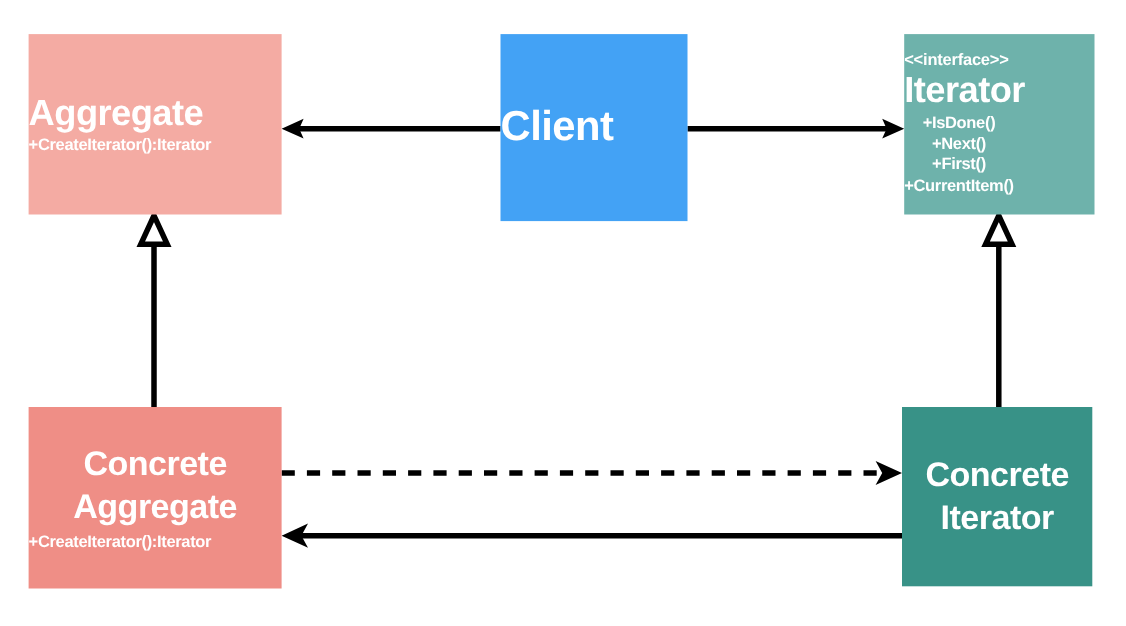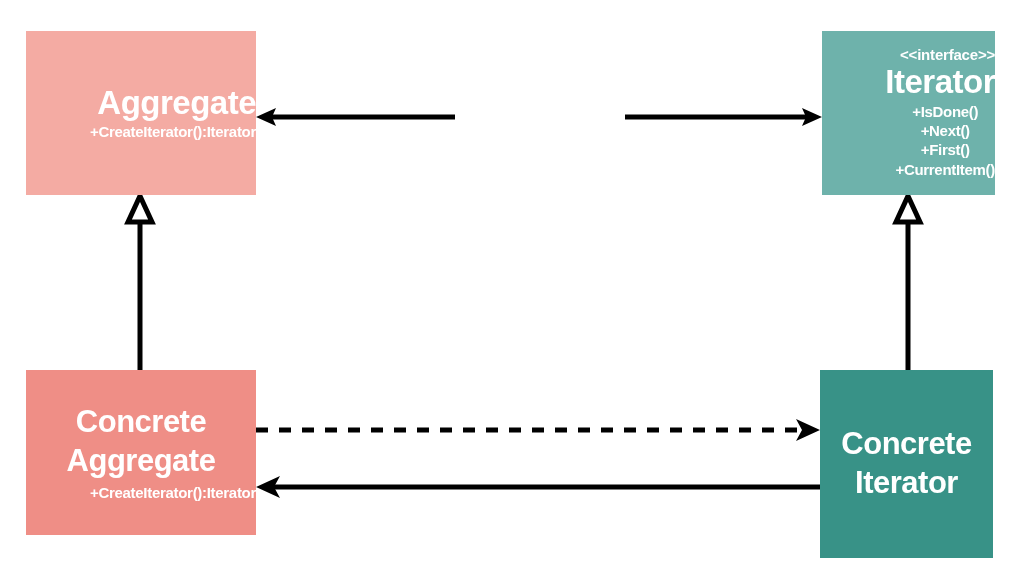--- a/index.html
+++ b/index.html
@@ -24,21 +24,21 @@
     top: 0;
     width: 1024px;
     height: 569px;
     pointer-events: none;
   }
   .uml-box {
     position: absolute;
     box-sizing: border-box;
     display: flex;
     flex-direction: column;
-    align-items: flex-end;
+    align-items: flex-start;
     justify-content: center;
     color: #ffffff;
     text-align: center;
     line-height: 1.08;
     z-index: 2;
   }
   .box-stereotype {
     font-size: 15px;
     font-weight: bold;
     letter-spacing: -0.2px;
@@ -64,21 +64,21 @@
     line-height: 1.28;
     white-space: nowrap;
   }
 
   
   #box-aggregate          { left: 26px;  top: 31px;  width: 230px; height: 164px; }
   #box-client             { left: 455px; top: 31px;  width: 170px; height: 170px;
                             justify-content: center; }
   #box-iterator           { left: 822px; top: 31px;  width: 173px; height: 164px; }
   #box-concrete-aggregate { left: 26px;  top: 370px; width: 230px; height: 165px; }
-  #box-concrete-iterator  { left: 820px; top: 370px; width: 173px; height: 188px; }
+  #box-concrete-iterator  { left: 820px; top: 370px; width: 173px; height: 163px; }
 
   #box-client .box-title { font-size: 38px; }
 </style>
 </head>
 <body>
 
 <div id="diagram-canvas">
 
   <svg id="edge-layer" viewBox="0 0 1024 569" width="1024" height="569">
     <defs>
@@ -121,20 +121,23 @@
     </g>
   </svg>
 
   <div class="uml-box" id="box-aggregate" style="background:#f4aba3;">
     <div class="box-title">Aggregate</div>
     <div class="box-members">
       <span class="member-line">+CreateIterator():Iterator</span>
     </div>
   </div>
 
+  <div class="uml-box" id="box-client" style="background:#43a2f5;">
+    <div class="box-title">Client</div>
+  </div>
 
   <div class="uml-box" id="box-iterator" style="background:#6eb2ab;">
     <div class="box-stereotype">&lt;&lt;interface&gt;&gt;</div>
     <div class="box-title">Iterator</div>
     <div class="box-members">
       <span class="member-line">+IsDone()</span>
       <span class="member-line">+Next()</span>
       <span class="member-line">+First()</span>
       <span class="member-line">+CurrentItem()</span>
     </div>

